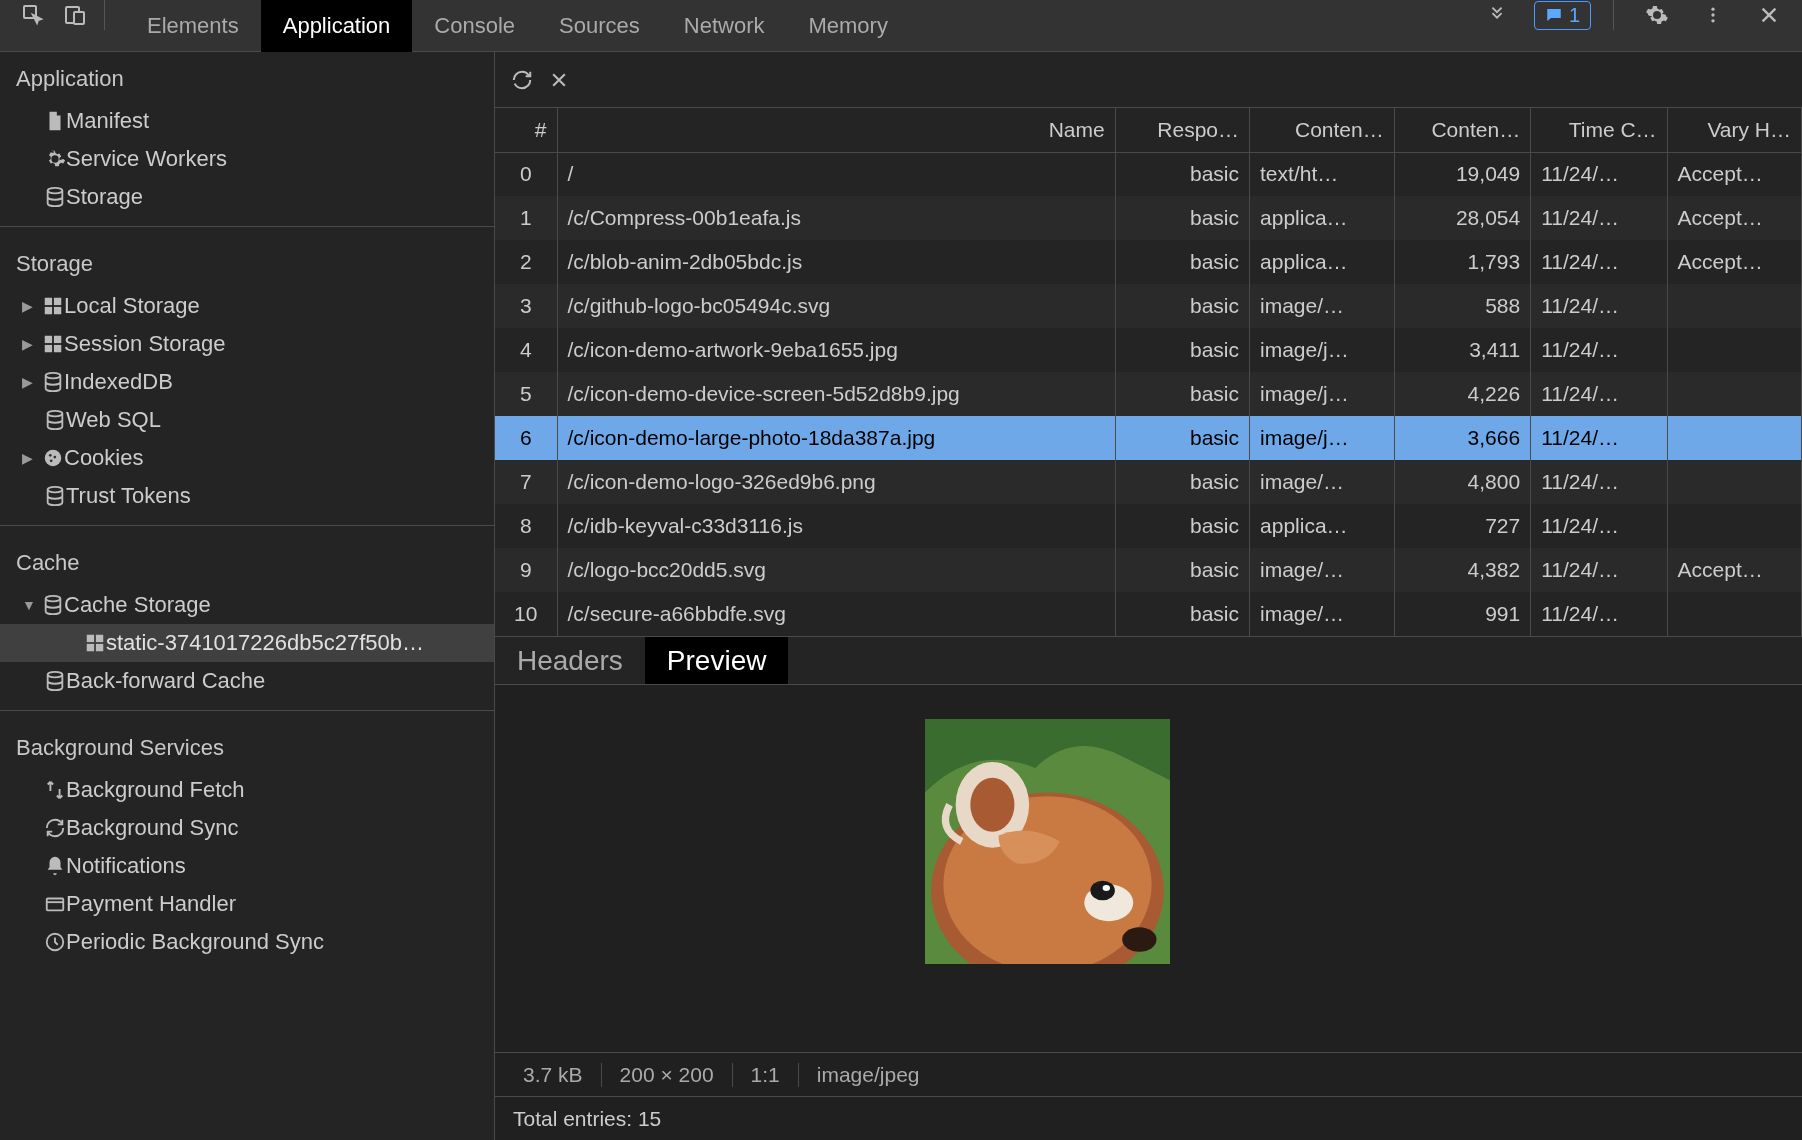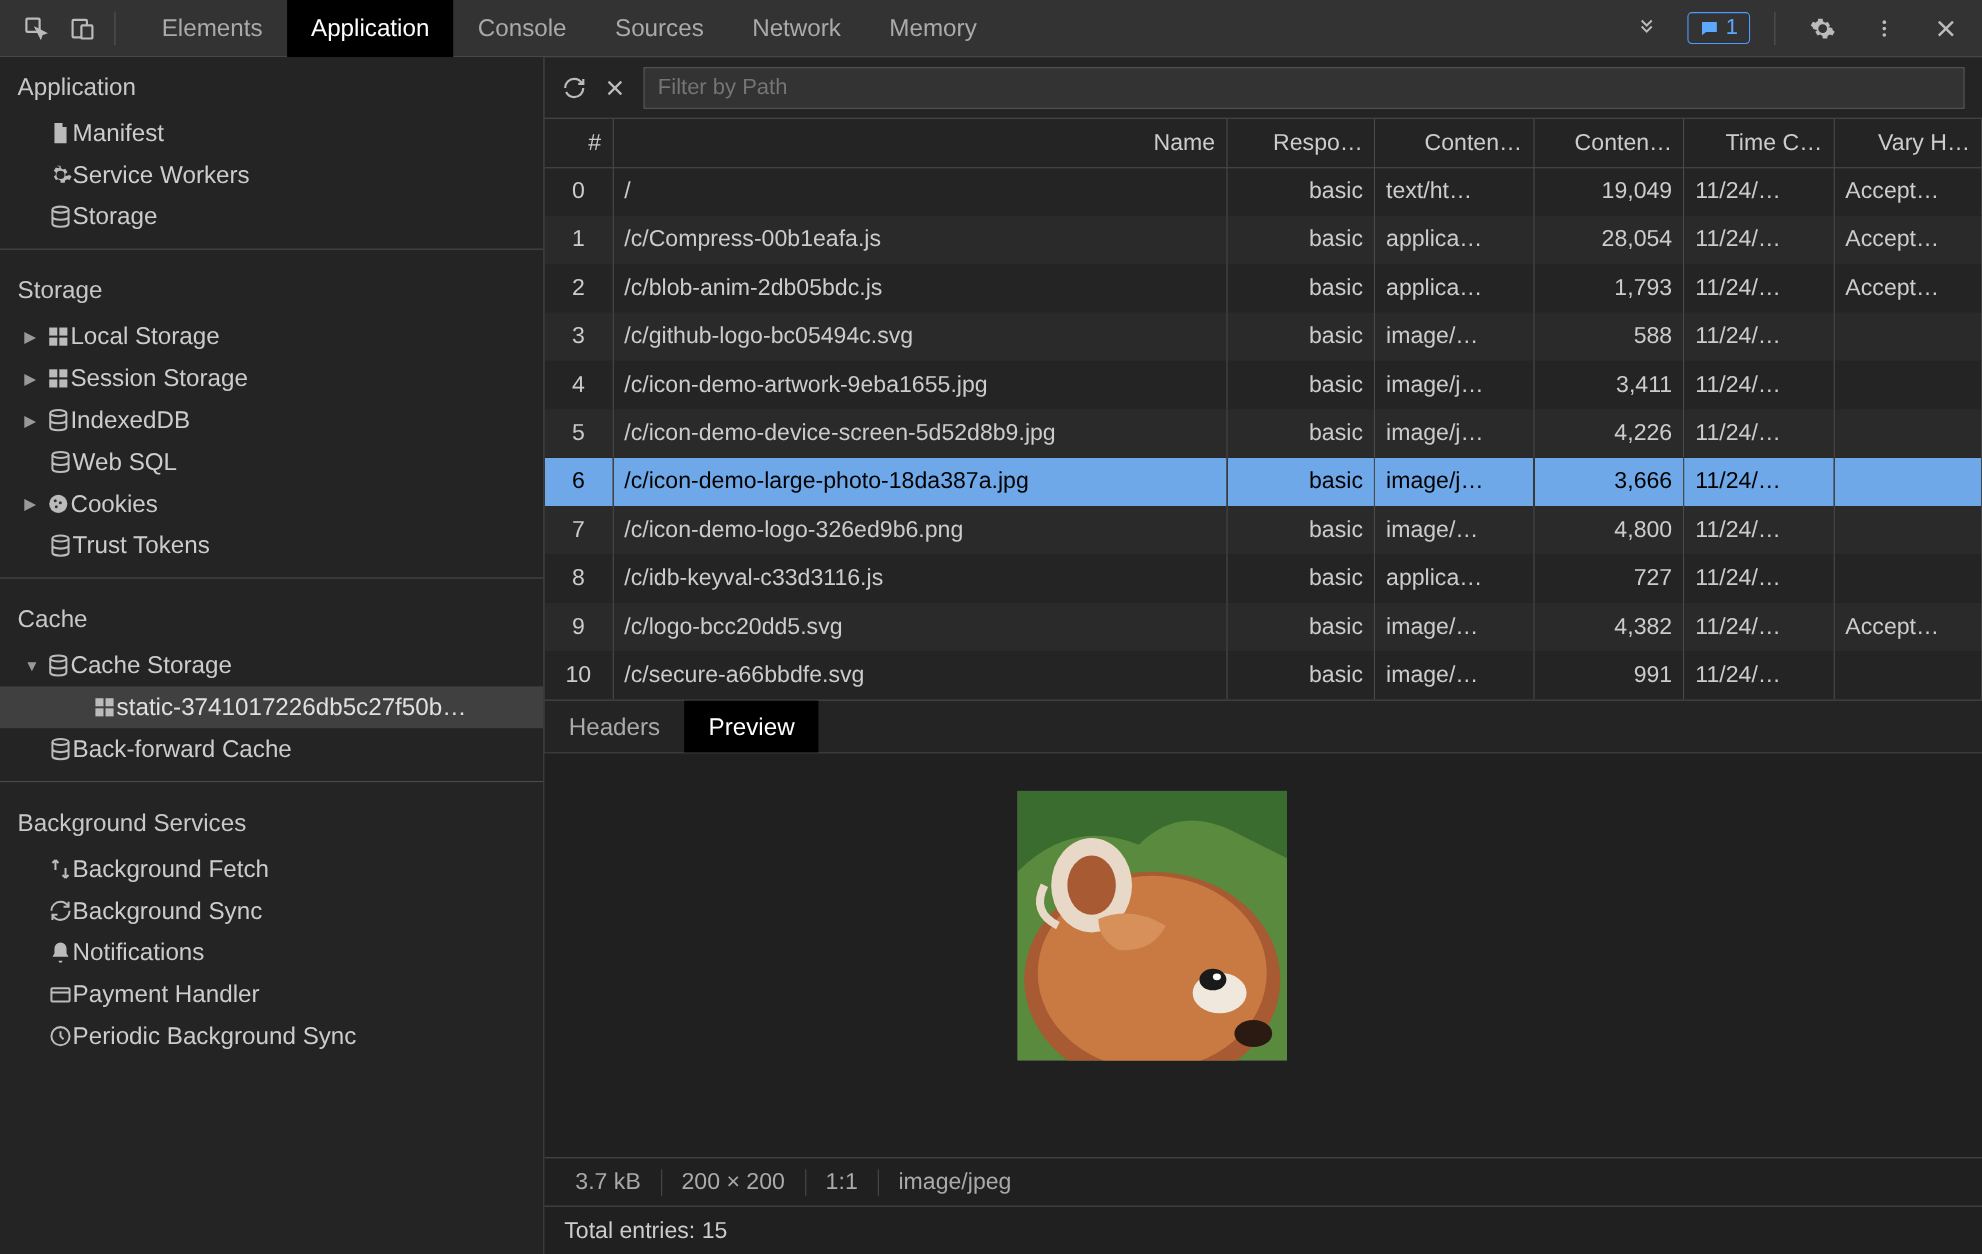--- a/index.html
+++ b/index.html
@@ -7,21 +7,21 @@
   font-family: "Helvetica Neue", Arial, sans-serif;
   background: #242424;
   color: #ccc;
   width: 1802px;
   height: 1140px;
   overflow: hidden;
   font-size: 20px;
 }
 .toolbar {
   display: flex;
-  align-items: center;
+  align-items: flex-start;
   height: 52px;
   background: #333;
   border-bottom: 1px solid #4a4a4a;
 }
 .tb-left { display: flex; align-items: center; padding: 0 12px; }
 .tb-icon { width: 30px; height: 30px; margin: 0 6px; display:inline-flex; align-items:center; justify-content:center; cursor:pointer; }
 .tb-sep { width:1px; height:30px; background:#555; margin:0 8px; }
 .tabs { display:flex; flex:1; align-items:stretch; }
 .tab { padding:0 22px; display:flex; align-items:center; color:#aaa; cursor:pointer; height:52px; font-size:22px; }
 .tab.active { background:#000; color:#fff; }
@@ -51,21 +51,21 @@
 td.num, th.num { text-align:right;}
 td.center{ text-align:center;}
 .col-idx{width:60px;}
 .col-name{width:540px;}
 .col-resp{width:130px;}
 .col-ct{width:140px;}
 .col-cl{width:132px;}
 .col-time{width:132px;}
 .col-vary{width:130px;}
 .detail-tabs{display:flex; height:48px; border-bottom:1px solid #4a4a4a;}
-.dtab{padding:0 22px; display:flex; align-items:center; cursor:pointer; color:#aaa; font-size:22px;}
+.dtab{padding:0 22px; display:flex; align-items:center; cursor:pointer; color:#aaa; font-size:28px;}
 .dtab.active{background:#000; color:#fff;text-align:right;}
 .preview-area{flex:1; display:flex; flex-direction:column; background:#202020;}
 .preview-img{flex:1; display:flex; align-items:flex-start; justify-content:flex-start; padding:34px 0 0 430px;}
 .preview-img .imgbox{width:245px; height:245px; background:#777;}
 .status-row{display:flex; align-items:center; height:44px; border-top:1px solid #4a4a4a; padding:0 18px; color:#aaa; gap:0; font-size:21px;}
 .status-row .seg{padding:0 18px; border-right:1px solid #4a4a4a;}
 .status-row .seg:first-child{padding-left:0;margin-left:10px;}
 .status-row .seg:last-child{border-right:none;}
 .footer{height:44px; border-top:1px solid #4a4a4a; display:flex; align-items:center; padding:0 18px; color:#ccc; font-size:21px;}
 svg{display:block;}
@@ -307,21 +307,20 @@
       <span class="btn">
         <svg width="22" height="22" viewBox="0 0 24 24" fill="none" stroke="#bbb" stroke-width="2.2">
             <path d="M3 12a9 9 0 019-9 9 9 0 018 5M21 3v5h-5M21 12a9 9 0 01-9 9 9 9 0 01-8-5"></path>
           </svg>
       </span>
       <span class="btn">
         <svg width="20" height="20" viewBox="0 0 24 24" stroke="#bbb" stroke-width="2.5">
             <path d="M5 5l14 14M19 5L5 19"></path>
           </svg>
       </span>
-      <input class="filter-input" placeholder="Filter by Path" style="">
     </div>
 
     <div class="table-wrap">
       <table>
         <colgroup>
           <col class="col-idx">
             <col class="col-name">
             <col class="col-resp">
             <col class="col-ct">
             <col class="col-cl">

